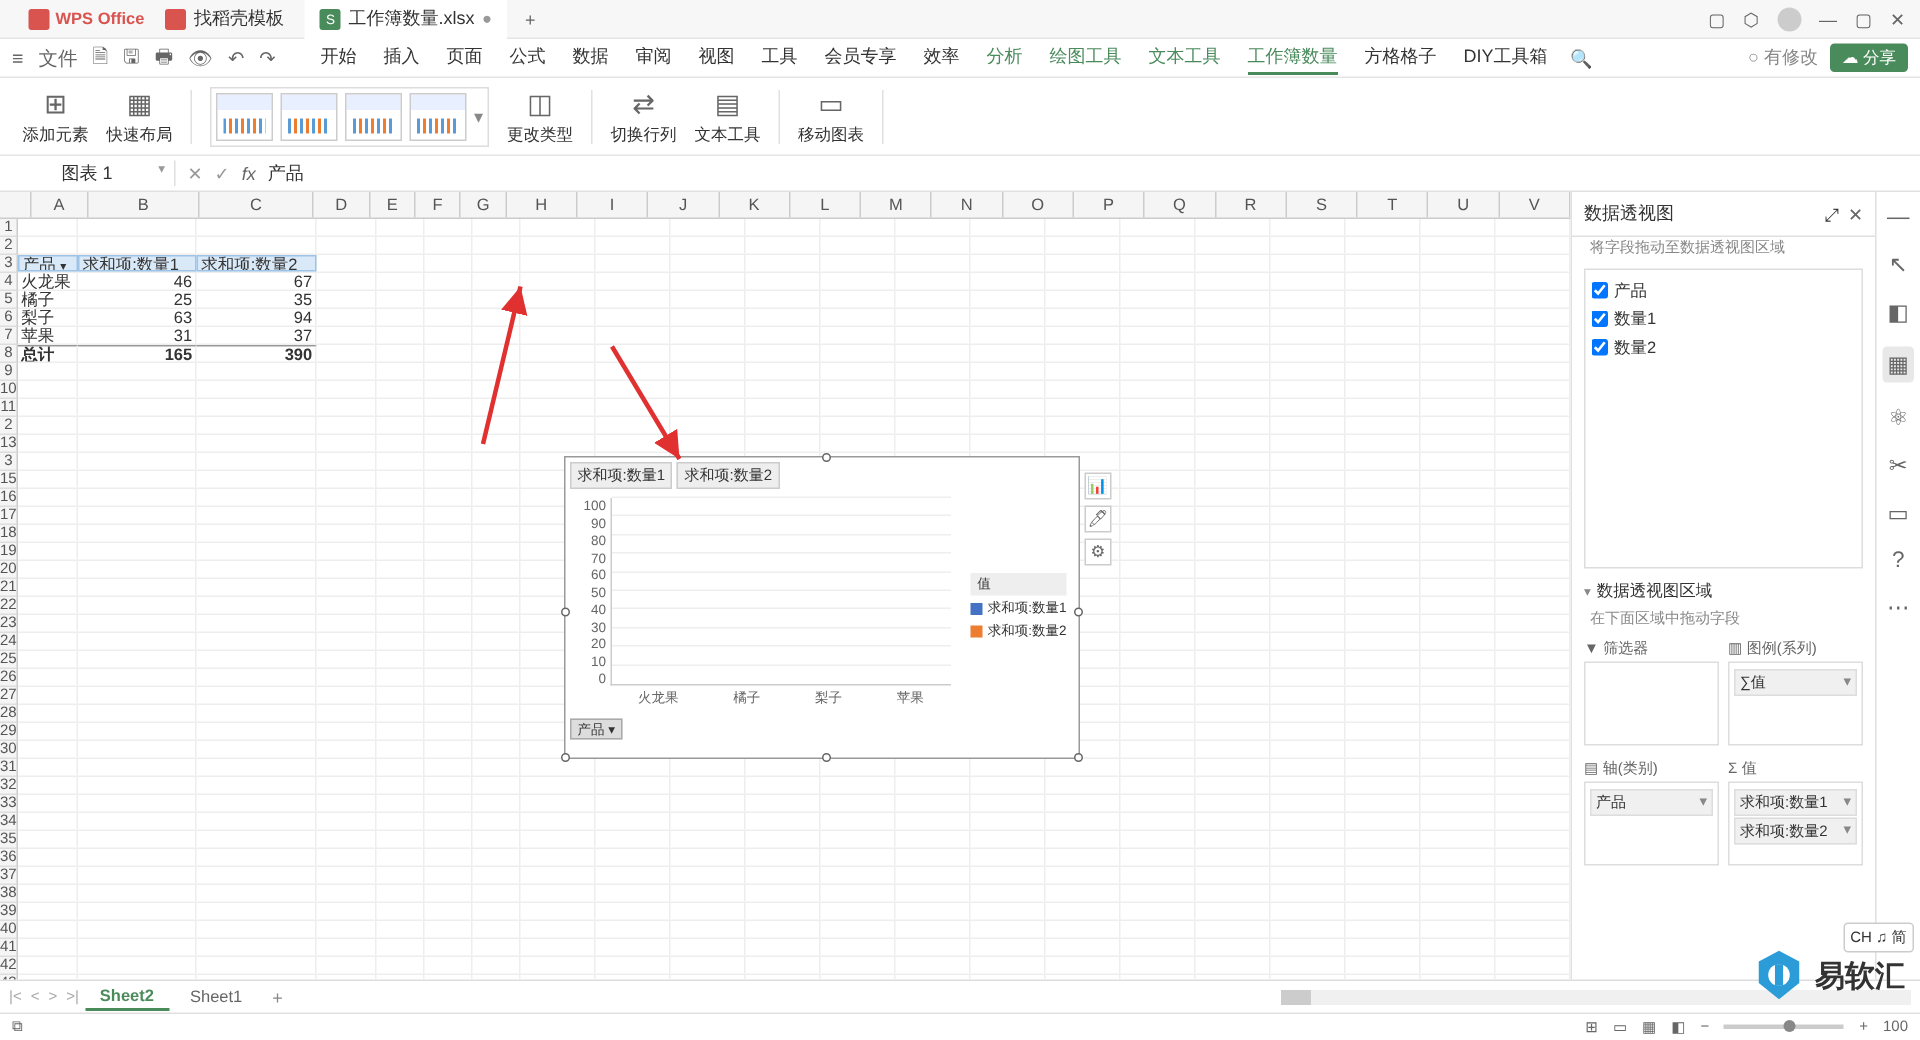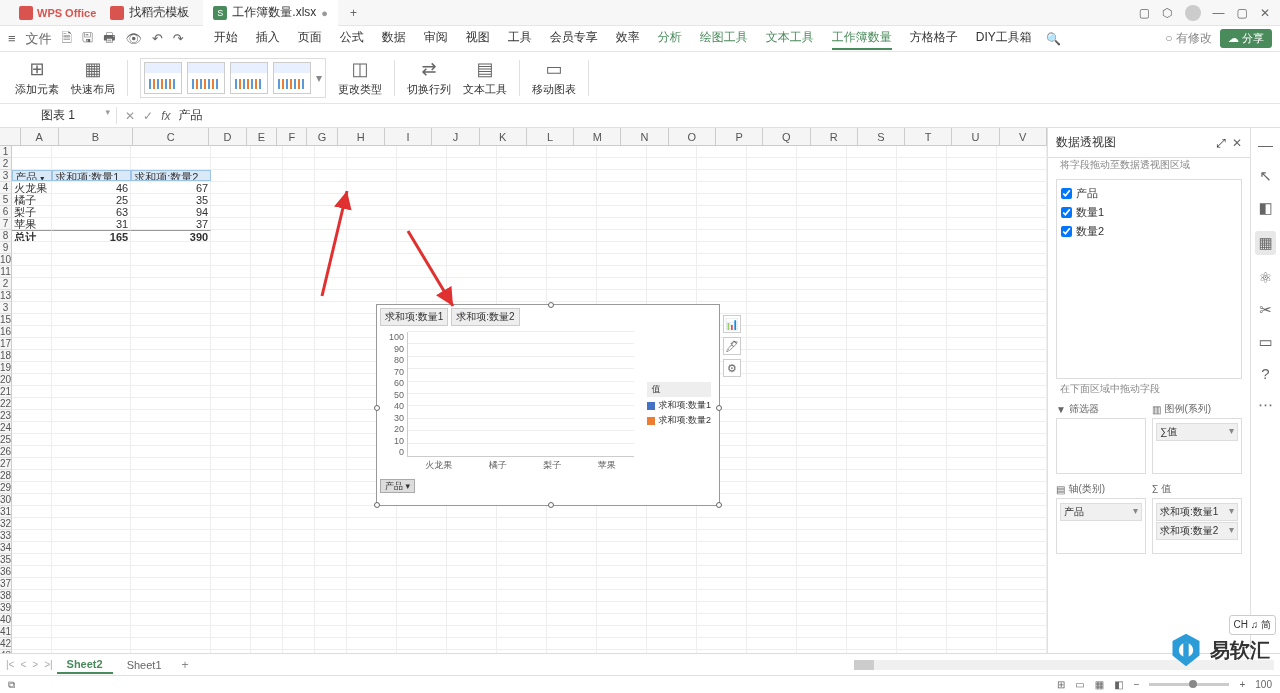--- a/index.html
+++ b/index.html
@@ -1424,20 +1424,21 @@
         </div>
         <div class="field-item">
           <input type="checkbox" checked="" style=""> 
           <span>数量1</span>
         </div>
         <div class="field-item">
           <input type="checkbox" checked="" style=""> 
           <span>数量2</span>
         </div>
       </div>
+    <div class="panel-section-hd">数据透视图区域</div>
     <div class="panel-hint">在下面区域中拖动字段</div>
     <div class="area-grid">
       <div class="area-box">
         <div class="area-label">▼ <span>筛选器</span></div>
         <div class="area-content"></div>
       </div>
       <div class="area-box">
         <div class="area-label">▥ <span>图例(系列)</span></div>
         <div class="area-content">
           <div class="pill">

